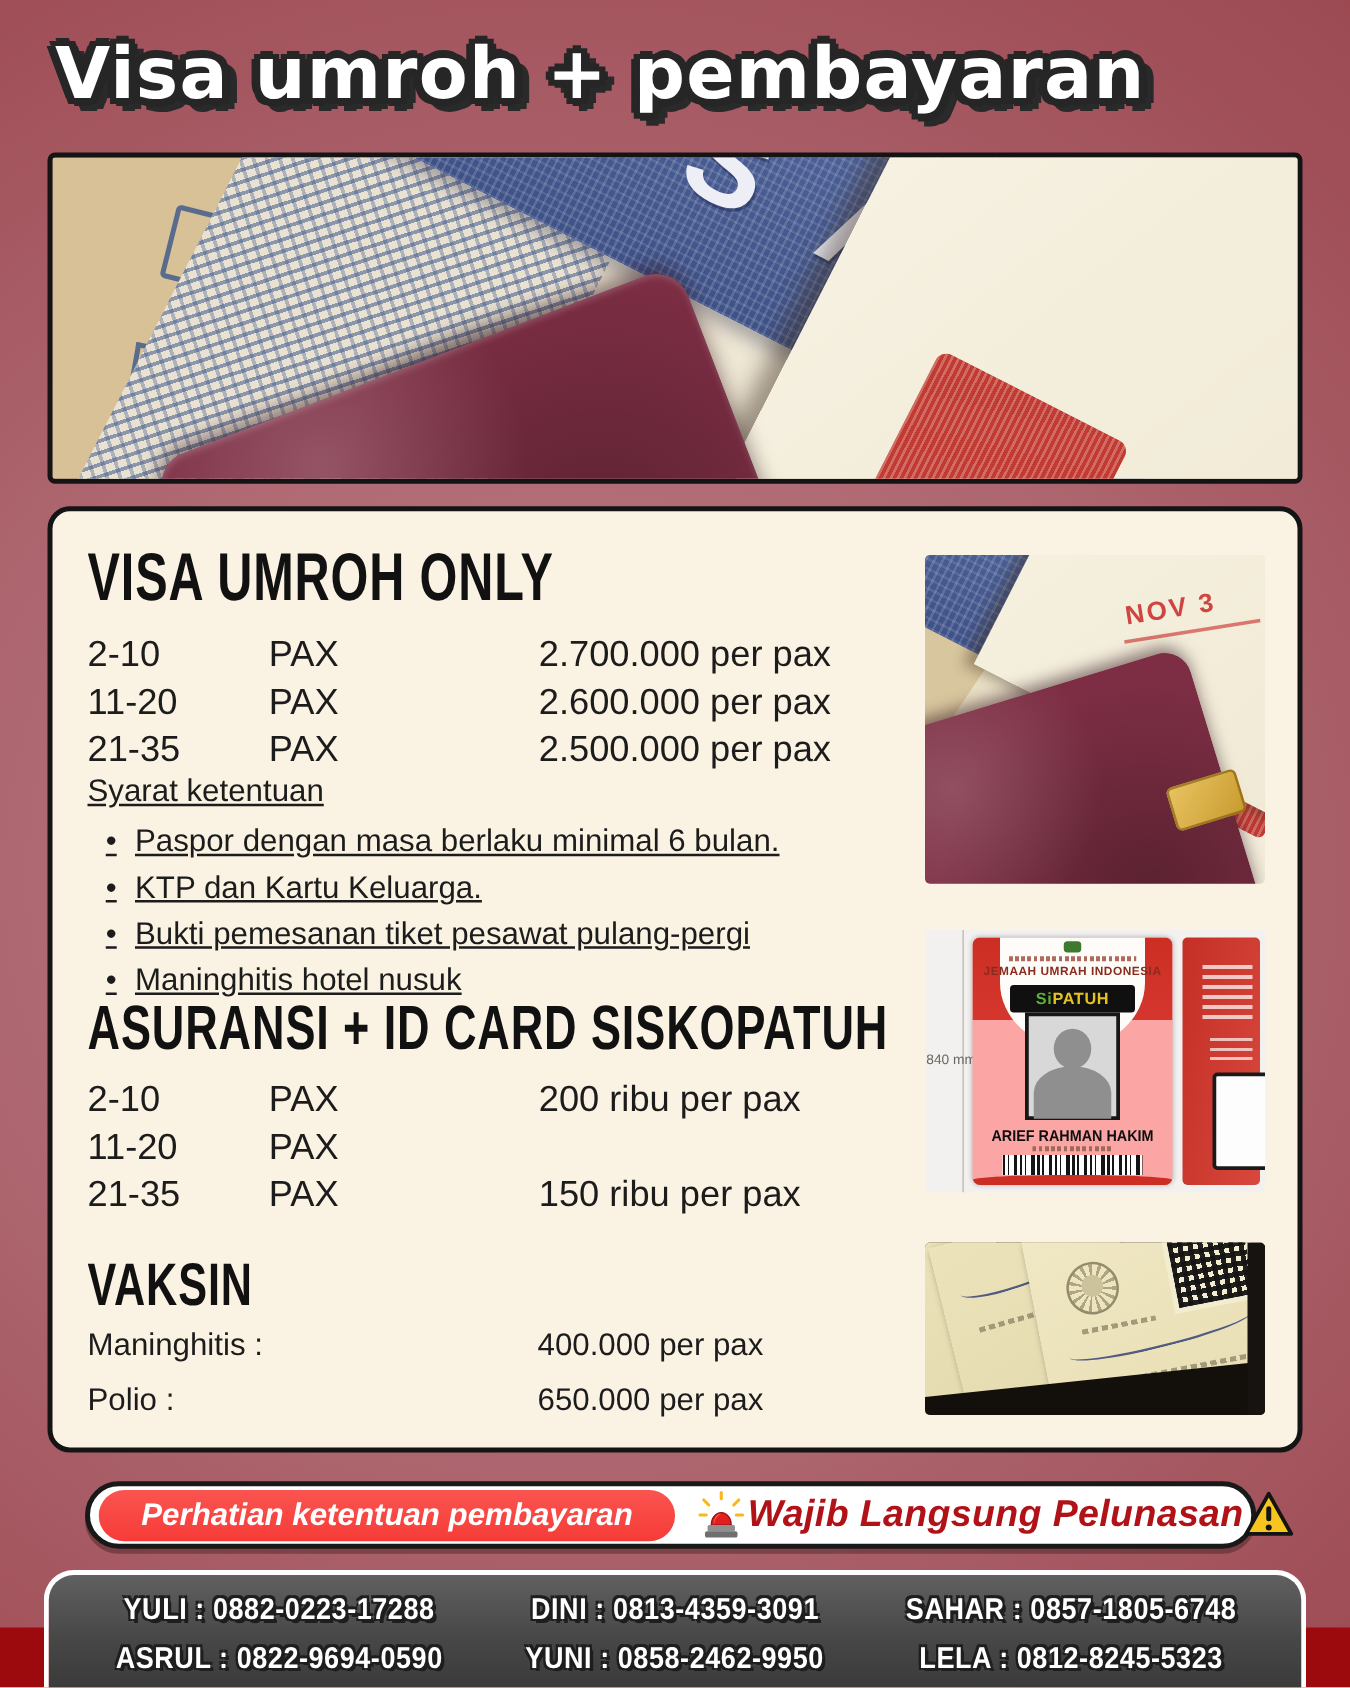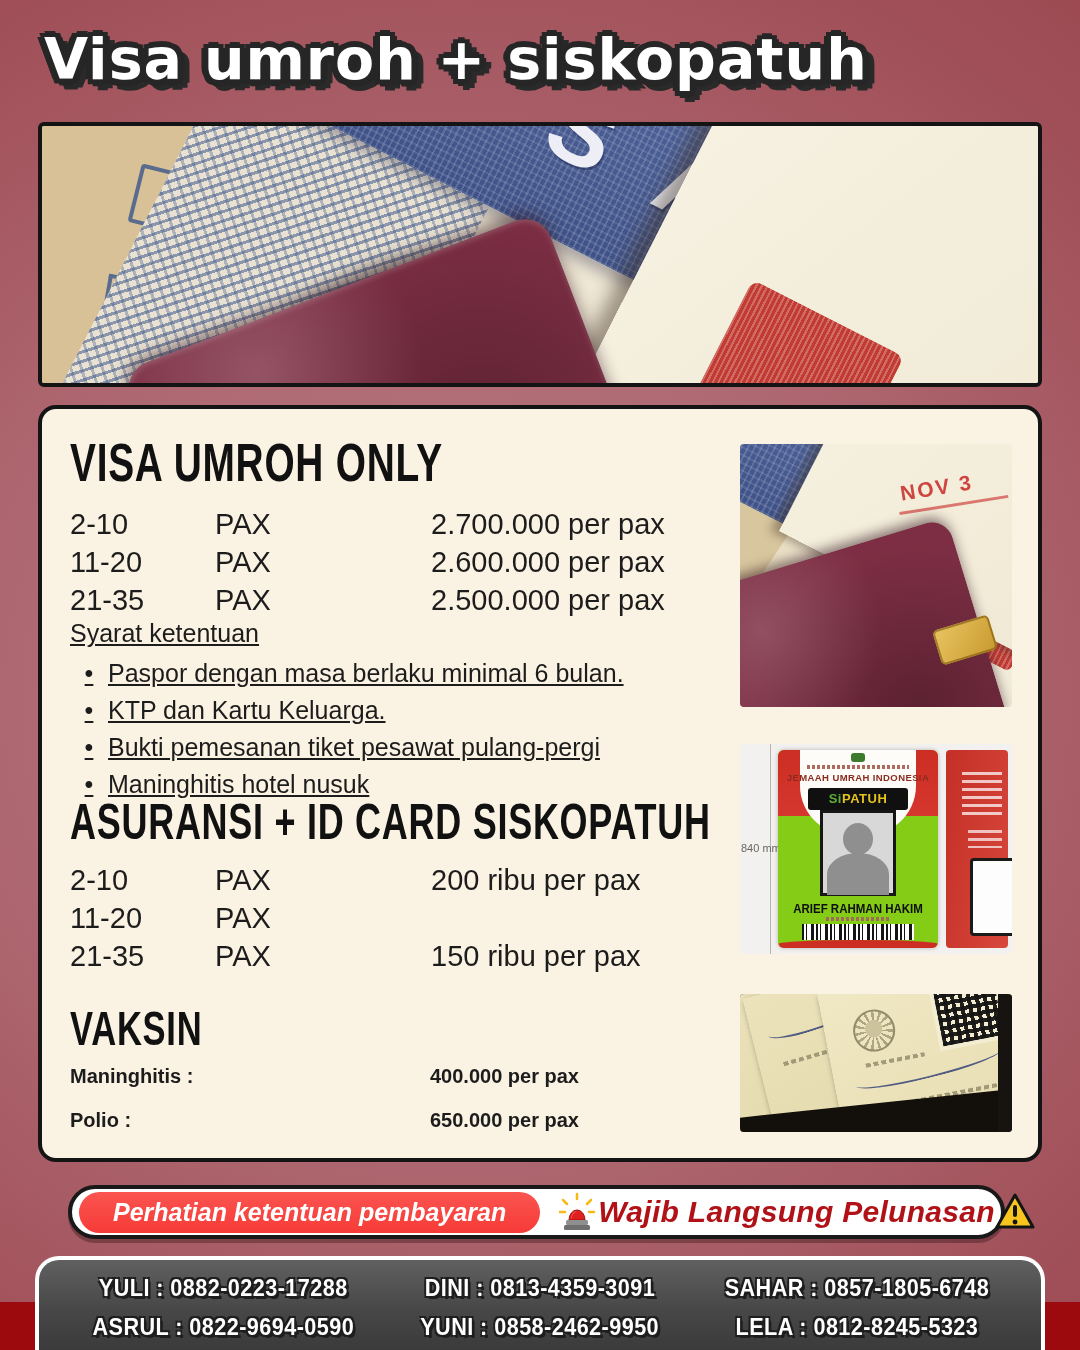--- a/index.html
+++ b/index.html
@@ -98,21 +98,21 @@
   }
   .h1 { top:22px; font-size:54px; }
   .h2 { top:384px; font-size:50px; }
   .h3 { top:592px; font-size:48px; }
 
   .rows { position:absolute; left:28px; width:660px; color:#1c1c1c; }
   .rows-visa { top:96px; }
   .rows-asuransi { top:452px; }
   .p-row { display:grid; grid-template-columns:145px 216px 1fr; height:38px; align-items:center; font-size:29px; font-weight:500; }
   .rows-vaksin { top:645px; }
-  .v-row { display:grid; grid-template-columns:360px 1fr; height:44px; align-items:center; font-size:20px; font-weight:700; }
+  .v-row { display:grid; grid-template-columns:360px 1fr; height:44px; align-items:center; font-size:25px; font-weight:400; }
 
   .terms { position:absolute; left:28px; top:210px; width:660px; color:#1c1c1c;text-decoration:underline; }
   .terms-title { font-size:25px; font-weight:500; margin-bottom:10px; }
   .term { display:flex; font-size:25px; font-weight:500; line-height:30px; margin-bottom:7px; }
   .term .dot { width:38px; text-align:center; flex:0 0 38px; }
 
   
   .shot { position:absolute; left:698px; width:272px; border-radius:4px; overflow:hidden; }
 
   
@@ -151,21 +151,21 @@
   }
   .sv-emblem {
     position:absolute; left:196px; top:178px; width:58px; height:36px; transform:rotate(-17deg); border-radius:5px;
     background:linear-gradient(135deg, #e9c463, #c89a2e); box-shadow:inset 0 0 0 2px rgba(120,85,10,.6);
   }
 
   
   .shot-id { top:335px; height:210px; background:#f2f1ef; }
   .ruler-line { position:absolute; left:30px; top:0; width:1px; height:100%; background:#b9b5ad; }
   .ruler-label { position:absolute; left:1px; top:98px; font-size:11px; color:#6b6760; white-space:nowrap; }
-  .idcard { position:absolute; left:38px; top:6px; width:160px; height:198px; background:#84cc16; border-radius:6px; overflow:hidden; box-shadow:0 0 4px rgba(0,0,0,.25); }
+  .idcard { position:absolute; left:38px; top:6px; width:160px; height:198px; background:#fca5a5; border-radius:6px; overflow:hidden; box-shadow:0 0 4px rgba(0,0,0,.25); }
   .idc-header { position:absolute; left:0; top:0; width:100%; height:66px; background:linear-gradient(180deg,#cc2e24,#d5372e); }
   .idc-header::before { content:""; position:absolute; left:14%; right:14%; top:-16px; bottom:-22px; background:#fdfcf9; border-radius:0 0 50% 50%; }
   .idc-emblem { position:absolute; left:50%; top:3px; transform:translateX(-50%); width:14px; height:9px; border-radius:3px; background:#3d7a2e; z-index:2; }
   .idc-microline { position:absolute; left:18%; right:18%; top:15px; height:4px; z-index:2;
     background:repeating-linear-gradient(90deg,#9a4636 0 3px, transparent 3px 5px); opacity:.8; }
   .idc-title { position:absolute; left:0; width:100%; top:22px; text-align:center; z-index:2;
     font-size:9.5px; font-weight:700; color:#8a2b1e; letter-spacing:.4px; white-space:nowrap; }
   .idc-logo { position:absolute; left:50%; top:38px; transform:translateX(-50%); z-index:3;
     width:100px; height:22px; background:#101010; border-radius:3px; text-align:center; line-height:22px;
     font-size:13px; font-weight:800; letter-spacing:.5px; }
@@ -233,21 +233,21 @@
     color:#fff; font-weight:800; font-size:24px; white-space:nowrap; transform:scaleX(.9);
     text-shadow:-2px -2px 0 #1e1e1e, 2px -2px 0 #1e1e1e, -2px 2px 0 #1e1e1e, 2px 2px 0 #1e1e1e, 3px 3px 0 #1e1e1e;
     letter-spacing:.5px;
   }
 </style>
 </head>
 <body>
 
 <div class="page">
 
-  <div class="title">Visa umroh + siskopatuh</div>
+  <div class="title">Visa umroh + pembayaran</div>
 
   <div class="banner">
     <div class="bn-tan">
       <div class="bn-tan-mark" style="left:92px; top:42px; width:46px; height:60px; transform:rotate(14deg); border-radius:4px;"></div>
       <div class="bn-tan-mark" style="left:60px; top:150px; width:34px; height:80px; transform:rotate(10deg); border-right:none;"></div>
     </div>
     <div class="bn-weave"></div>
     <div class="bn-band">
       <span class="visa-word">VISA</span>
     </div>

